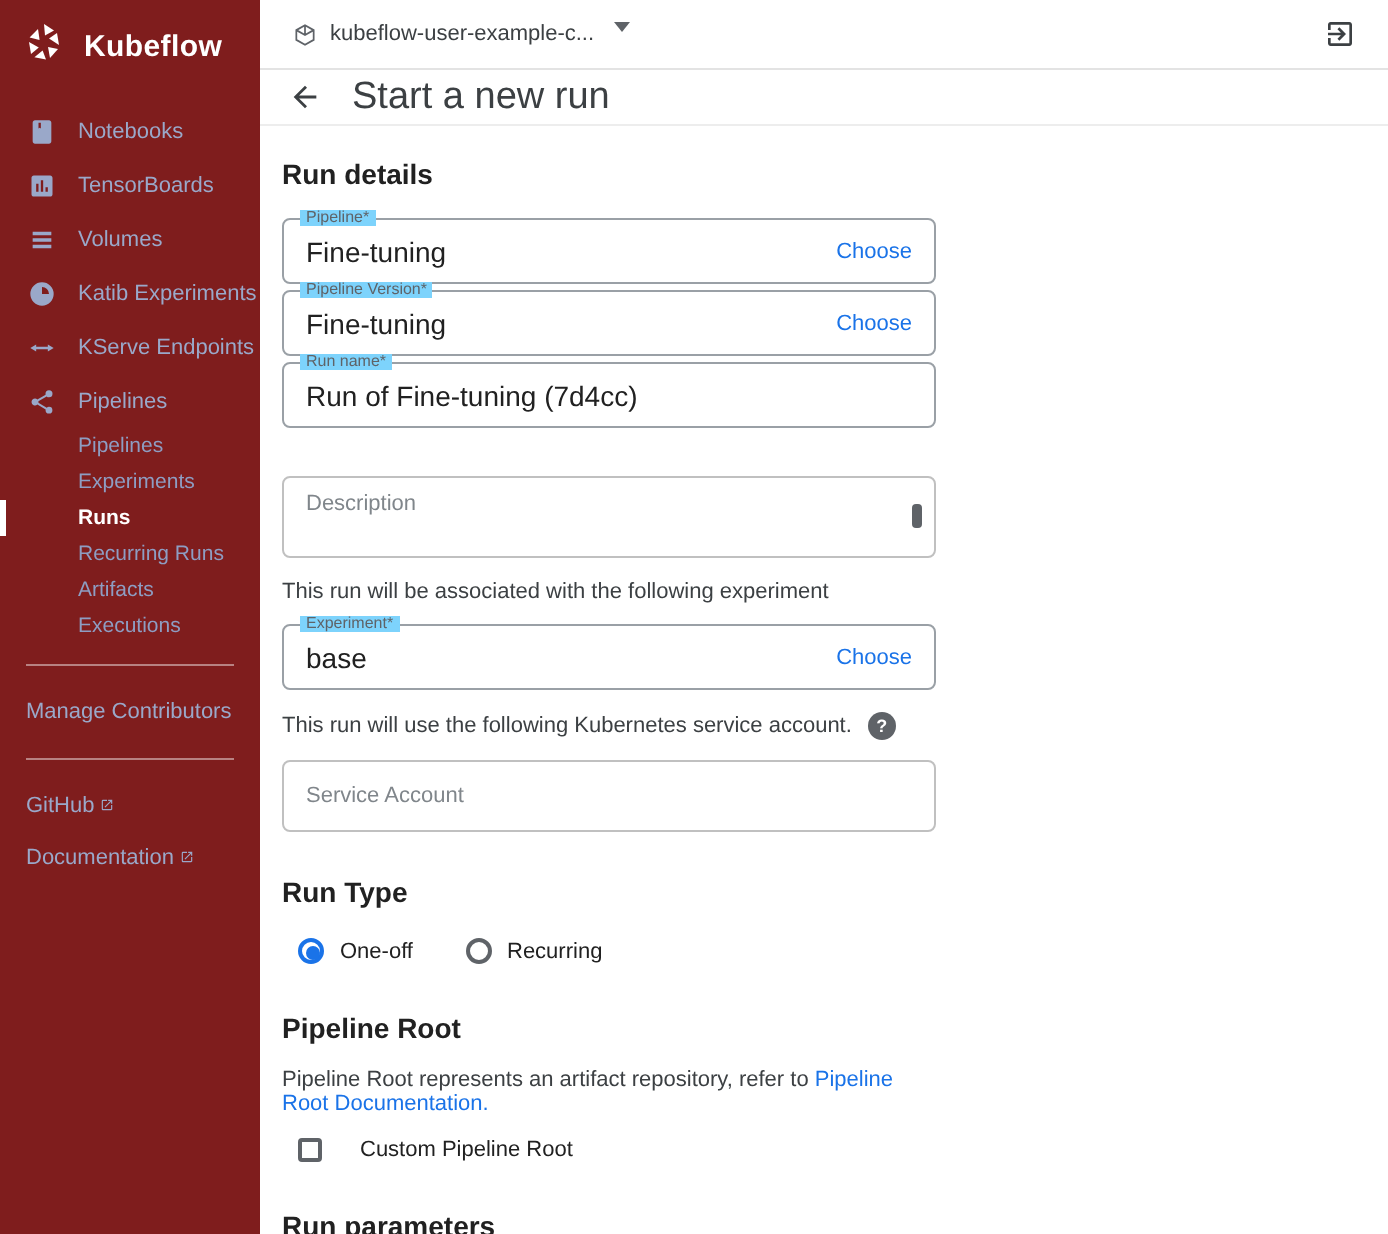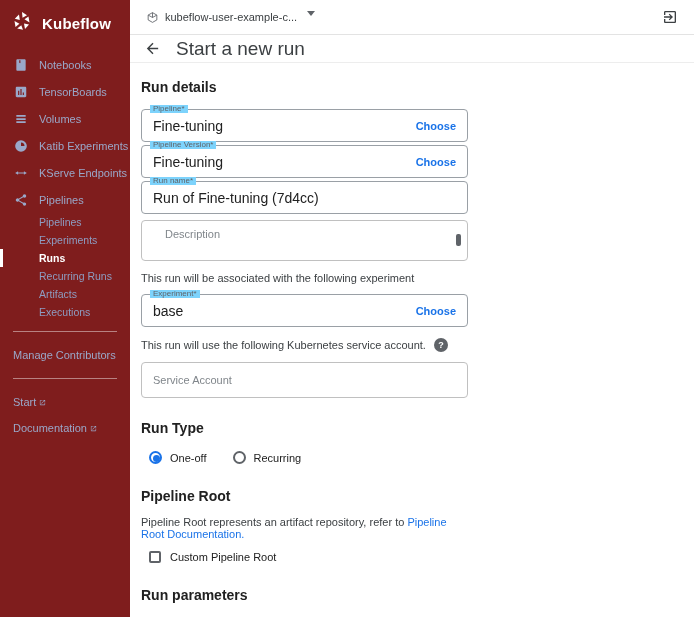--- a/index.html
+++ b/index.html
@@ -38,44 +38,44 @@
   .back-btn svg { width:17px; height:17px; fill:#3c4043; }
   .page-title { font-size:19px; color:#3c4043; }
 
   .content { padding:16px 11px 0 11px; overflow:hidden; }
   .section-h { font-size:14px; font-weight:bold; color:#212121; }
   .col { width:327px; }
 
   .mfield { position:relative; border:1px solid #9aa0a6; border-radius:4px; height:33px; display:flex; align-items:center; padding:0 11px; background:#fff; margin-bottom:3px; }
   .mfield .flabel { position:absolute; top:-5px; left:8px; font-size:8px; color:#5f6368; background:#7dd3fc; padding:0 3px; line-height:1; }
   .mfield input { border:none; outline:none; flex:1; font-size:14px; color:#212121; font-family:"Liberation Sans",sans-serif; background:transparent; min-width:0; }
-  .choose { font-size:11px; font-weight:bold; color:#1a73e8; cursor:pointer; margin-left:8px; }
-
-  .desc-field { position:relative; border:1px solid #c0c0c0; border-radius:4px; height:41px; margin-top:6px; padding:7px 18px 0 23px; }
+  .choose { font-size:11px; font-weight:normal; color:#1a73e8; cursor:pointer; margin-left:8px; }
+
+  .desc-field { position:relative; border:1px solid #c0c0c0; border-radius:4px; height:41px; margin-top:24px; padding:7px 18px 0 11px; }
   .desc-field textarea { border:none; outline:none; resize:none; width:100%; height:100%; font-size:11px; color:#212121; font-family:"Liberation Sans",sans-serif; }
   .desc-field textarea::placeholder, .sa-field input::placeholder { color:#80868b; opacity:1; }
   .desc-handle { position:absolute; right:6px; top:13px; width:5px; height:12px; background:#5f6368; border-radius:2px; cursor:grab; }
 
   .note { font-size:11px; color:#3c4043; margin:11px 0 10px 0; display:flex; align-items:center; gap:8px; }
   .help-ic { width:14px; height:14px; border-radius:50%; background:#5f6368; color:#fff; font-size:9px; font-weight:bold; display:inline-flex; align-items:center; justify-content:center; cursor:pointer; }
 
   .sa-field { border:1px solid #c0c0c0; border-radius:4px; height:36px; padding:7px 11px 0 11px; margin-top:6px; }
   .sa-field input { border:none; outline:none; width:100%; font-size:11px; color:#212121; font-family:"Liberation Sans",sans-serif; }
 
   .run-type-h { margin-top:22px; }
   .radio-row { display:flex; align-items:center; gap:26px; margin:15px 0 0 8px; }
   .radio-opt { display:flex; align-items:center; gap:8px; font-size:11px; color:#212121; cursor:pointer; }
   .radio { width:13px; height:13px; border-radius:50%; border:2px solid #5f6368; position:relative; flex-shrink:0; }
   .radio.on { border-color:#1a73e8; }
   .radio.on::after { content:""; position:absolute; left:2px; top:2px; width:7px; height:7px; border-radius:50%; background:#1a73e8; }
 
   .pr-h { margin-top:24px; }
   .pr-text { font-size:11px; color:#3c4043; margin-top:12px; }
   .pr-text a { color:#1a73e8; text-decoration:none; cursor:pointer; }
-  .check-row { display:flex; align-items:center; gap:9px; margin:11px 0 0 8px; font-size:11px; color:#212121; cursor:pointer; }
+  .check-row { display:flex; align-items:center; gap:19px; margin:11px 0 0 8px; font-size:11px; color:#212121; cursor:pointer; }
   .checkbox { width:12px; height:12px; border:2px solid #5f6368; border-radius:2px; flex-shrink:0; }
 
   .rp-h { margin-top:24px; }
   .rp-sub { font-size:11px; color:#3c4043; margin:12px 0 11px 0; }
 </style>
 </head>
 <body>
 
 <div class="app">
 
@@ -153,21 +153,21 @@
       <div class="sub-item">Artifacts</div>
       <div class="sub-item">Executions</div>
 
       <hr class="side-divider">
 
       <div class="manage">Manage Contributors</div>
 
       <hr class="side-divider">
 
       <div class="side-link">
-        <span>Start</span>
+        <span>GitHub</span>
         <span class="ext-ic">
           <svg viewBox="0 0 24 24">
               <path d="M14 3v2h3.59l-9.83 9.83 1.41 1.41L19 6.41V10h2V3zM19 19H5V5h7V3H5a2 2 0 0 0-2 2v14a2 2 0 0 0 2 2h14c1.1 0 2-.9 2-2v-7h-2z"></path>
             </svg>
         </span>
       </div>
       <div class="side-link">
         <span>Documentation</span>
         <span class="ext-ic">
           <svg viewBox="0 0 24 24">

